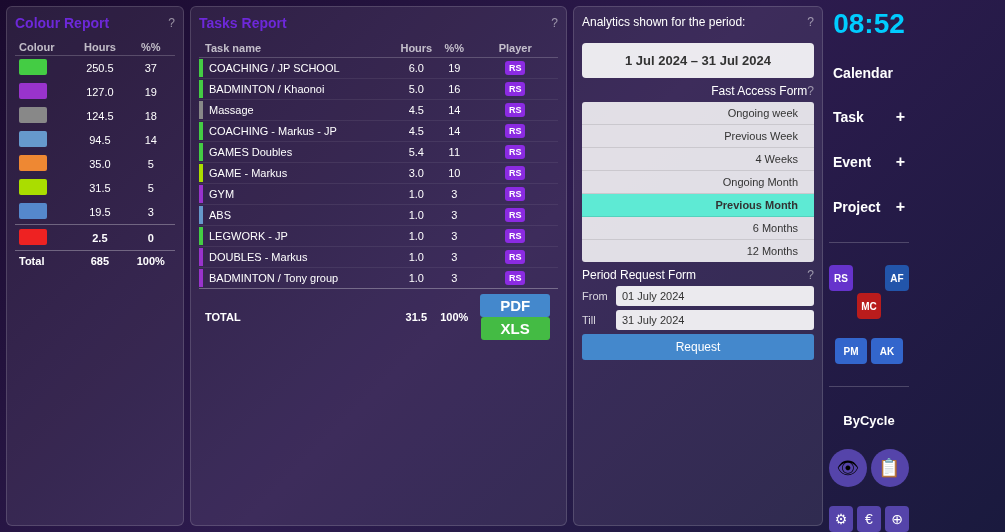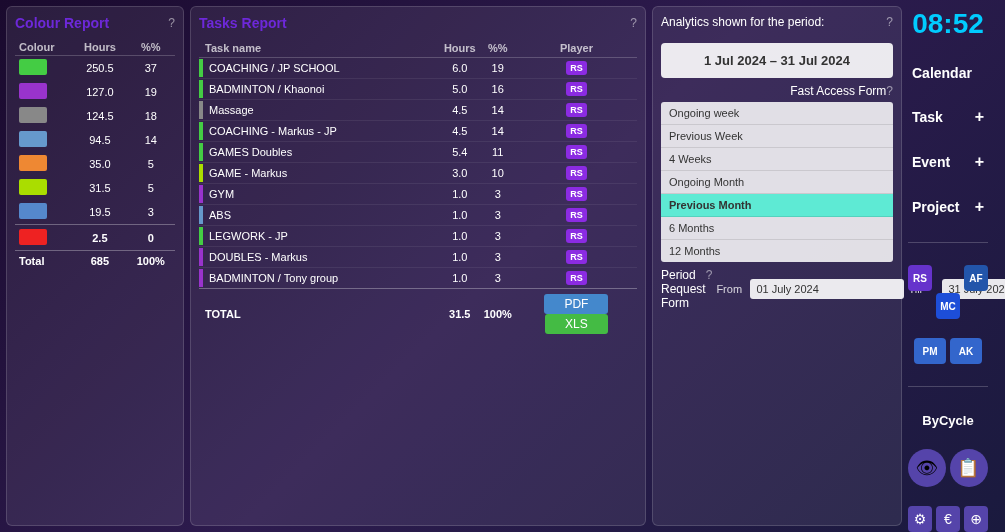--- a/index.html
+++ b/index.html
@@ -71,21 +71,21 @@
       font-weight: bold;
       padding-top: 4px;
     }
 
     
     .tasks-report {
       background: rgba(255,255,255,0.08);
       border: 1px solid rgba(255,255,255,0.15);
       border-radius: 6px;
       padding: 8px;
-      width: 456px;
+      width: 377px;
       flex-shrink: 0;
     }
     .tasks-table {
       width: 100%;
       border-collapse: collapse;
     }
     .tasks-table th {
       color: rgba(255,255,255,0.7);
       font-size: 11px;
       padding: 3px 4px;
@@ -128,22 +128,22 @@
     .total-row td {
       font-weight: bold;
       border-top: 1px solid rgba(255,255,255,0.3);
       padding-top: 5px;
     }
     .pdf-btn, .xls-btn {
       padding: 3px 20px;
       border: none;
       border-radius: 3px;
       cursor: pointer;
-      font-size: 12px;
-      font-weight: normal;
+      font-size: 15px;
+      font-weight: bold;
     }
     .pdf-btn { background: #4488cc; color: #fff; }
     .xls-btn { background: #44bb44; color: #fff; }
 
     
     .analytics-panel {
       background: rgba(255,255,255,0.08);
       border: 1px solid rgba(255,255,255,0.15);
       border-radius: 6px;
       padding: 8px;
@@ -169,35 +169,36 @@
     }
     .fast-access-title {
       display: flex;
       justify-content: flex-end;
       font-size: 12px;
       margin-bottom: 4px;
     }
     .fast-access-item {
       background: rgba(255,255,255,0.85);
       color: #333;
-      padding: 5px 8px;
+      padding: 5px 16px;
       font-size: 11px;
       border-bottom: 1px solid rgba(0,0,0,0.1);
       cursor: pointer;
+      text-align: right;
     }
     .fast-access-item:first-child { border-radius: 3px 3px 0 0; }
     .fast-access-item:last-child { border-radius: 0 0 3px 3px; border-bottom: none; }
     .fast-access-item.active {
       background: #5eead4;
       color: #333;
       font-weight: bold;
     }
     .period-request-section {
       display: flex;
-      flex-direction: row;
+      flex-direction: column;
       gap: 4px;
     }
     .period-request-title {
       display: flex;
       justify-content: space-between;
       font-size: 12px;
     }
     .period-row {
       display: flex;
       align-items: center;
@@ -617,21 +618,21 @@
   </div>
   <div class="nav-item">
     <span class="nav-label">Project</span>
     <span class="nav-plus">+</span>
   </div>
 
   <hr class="divider">
 
   <div class="btn-row" id="btn-row-1">
       <button class="color-btn" style="background: rgb(102, 51, 204);">RS</button>
-      <button class="color-btn" style="background: #1d4ed8; margin-top: 28px;">MC</button>
+      <button class="color-btn" style="background: #b91c1c; margin-top: 28px;">MC</button>
       <button class="color-btn" style="background: rgb(34, 85, 170);">AF</button>
     </div>
   <div class="btn-row" id="btn-row-2">
       <button class="color-btn" style="background: rgb(51, 102, 204);">PM</button>
       <button class="color-btn" style="background: rgb(51, 102, 204);">AK</button>
     </div>
 
   <hr class="divider">
 
   <div class="bycycle-label">ByCycle</div>

